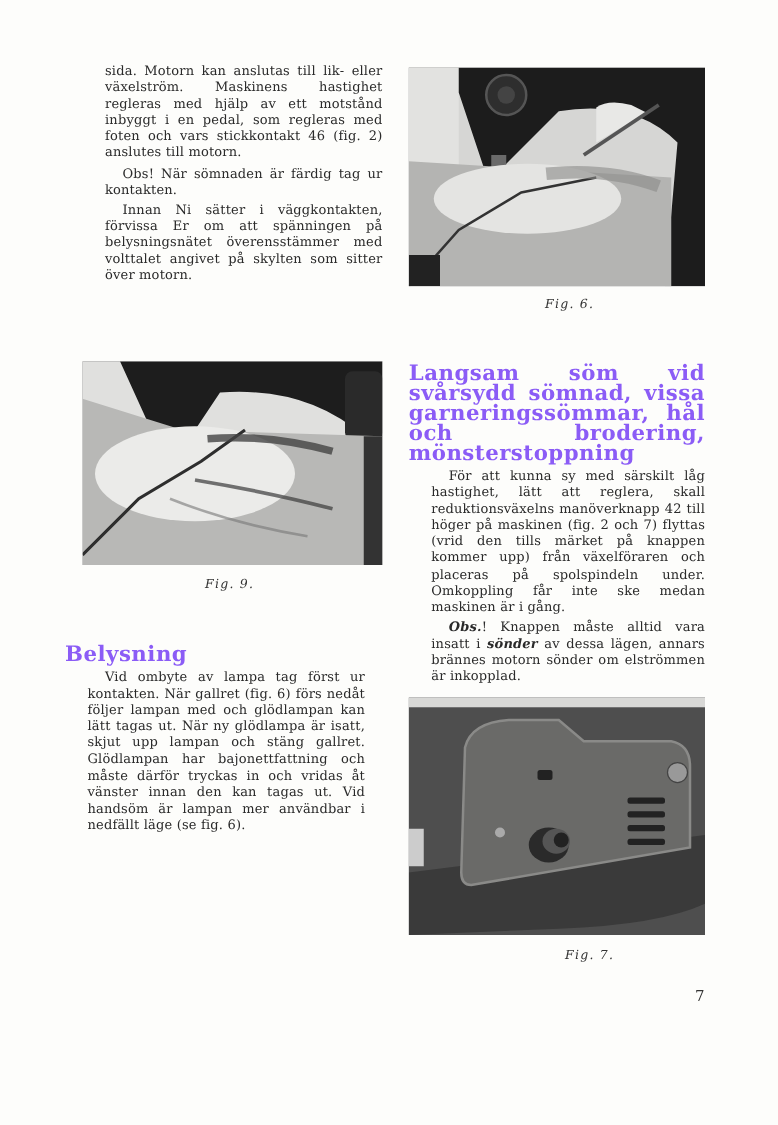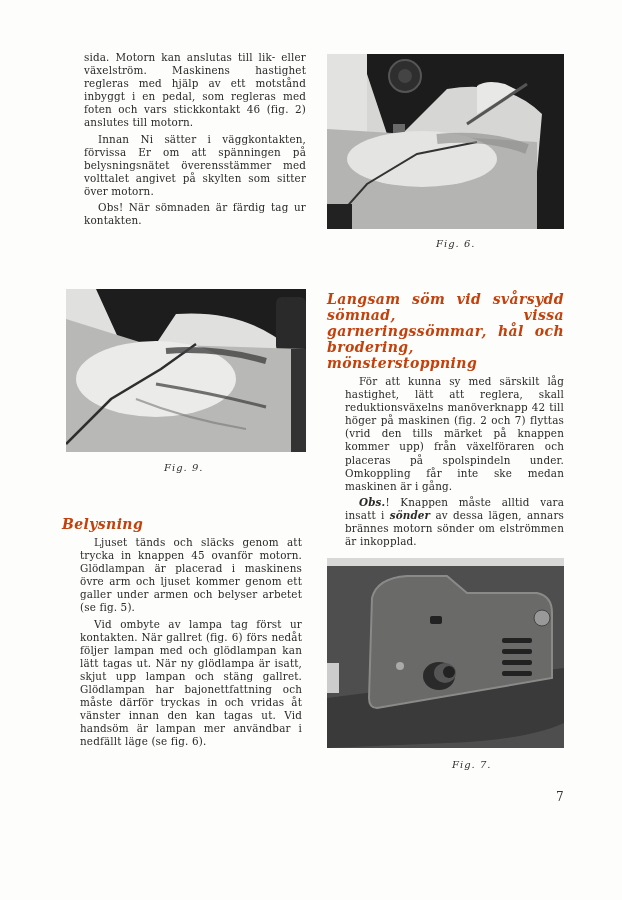--- a/index.html
+++ b/index.html
@@ -3,36 +3,36 @@
 <meta charset="utf-8">
 <style>
   html,body{margin:0;padding:0;}
   body{width:622px;height:900px;background:#fdfdfb;position:relative;overflow:hidden;
        font-family:"DejaVu Serif","Liberation Serif",serif;color:#2a2a2a;}
   .col{position:absolute;font-size:10.4px;line-height:13.1px;text-align:justify;letter-spacing:0.15px;}
   .col p{margin:0 0 3px 18px;text-indent:14px;}
   .col p.noindent{text-indent:0;}
   .left-top{left:66px;top:51px;width:240px;}
   .right-mid{left:327px;top:291px;width:237px;}
-  .left-bot{left:62px;top:516px;width:240px;}
-  h2{font-family:"DejaVu Serif","Liberation Serif",serif;font-style:italic;font-weight:bold;
-     font-size:14px;line-height:16px;margin:0 0 4px 0;text-align:justify;letter-spacing:0.4px;color:#c2410c;}
+  .left-bot{left:52px;top:516px;width:240px;}
+  h2{font-family:"DejaVu Serif","Liberation Serif",serif;font-weight:bold;
+     font-size:17px;line-height:16px;margin:0 0 4px 0;text-align:justify;letter-spacing:0.4px;color:#8b5cf6;}
   .fig{position:absolute;overflow:hidden;background:#999;}
   .fig svg{display:block;width:100%;height:100%;}
   .cap{position:absolute;font-style:italic;font-size:10px;letter-spacing:1px;color:#333;}
   .pagenum{position:absolute;left:556px;top:790px;font-size:12px;color:#333;}
   em{font-style:italic;font-weight:bold;}
 </style>
 </head>
 <body>
 
 <div class="col left-top">
   <p class="noindent">sida. Motorn kan anslutas till lik- eller växelström. Maskinens hastighet regleras med hjälp av ett motstånd inbyggt i en pedal, som regleras med foten och vars stickkontakt 46 (fig. 2) anslutes till motorn.</p>
+  <p>Obs! När sömnaden är färdig tag ur kontakten.</p>
   <p>Innan Ni sätter i väggkontakten, förvissa Er om att spänningen på belysningsnätet överensstämmer med volttalet angivet på skylten som sitter över motorn.</p>
-  <p>Obs! När sömnaden är färdig tag ur kontakten.</p>
 </div>
 
 <div class="fig" style="left:327px;top:54px;width:237px;height:175px;">
   <svg viewBox="0 0 237 175" preserveAspectRatio="none">
     <rect width="237" height="175" fill="#d6d6d4"></rect>
     <rect x="0" y="0" width="40" height="90" fill="#e2e2e0"></rect>
     <path d="M40 0 L237 0 L237 175 L205 175 L215 60 Q180 25 120 35 L75 80 L60 80 L40 20Z" fill="#1c1c1c"></path>
     <circle cx="78" cy="22" r="16" fill="#2e2e2e" stroke="#555" stroke-width="2"></circle>
     <circle cx="78" cy="22" r="7" fill="#444"></circle>
     <path d="M150 32 Q160 25 178 30 L190 36 L150 60Z" fill="#e8e8e6"></path>
@@ -65,21 +65,20 @@
 <div class="cap" style="left:164px;top:462px;">Fig. 9.</div>
 
 <div class="col right-mid">
   <h2>Langsam söm vid svårsydd sömnad, vissa garneringssömmar, hål och brodering, mönsterstoppning</h2>
   <p>För att kunna sy med särskilt låg hastighet, lätt att reglera, skall reduktionsväxelns manöverknapp 42 till höger på maskinen (fig. 2 och 7) flyttas (vrid den tills märket på knappen kommer upp) från växelföraren och placeras på spolspindeln under. Omkoppling får inte ske medan maskinen är i gång.</p>
   <p><em>Obs.</em><span>! Knappen måste alltid vara insatt i </span><em>sönder</em><span> av dessa lägen, annars brännes motorn sönder om elströmmen är inkopplad.</span></p>
 </div>
 
 <div class="col left-bot">
   <h2>Belysning</h2>
-  <p>Ljuset tänds och släcks genom att trycka in knappen 45 ovanför motorn. Glödlampan är placerad i maskinens övre arm och ljuset kommer genom ett galler under armen och belyser arbetet (se fig. 5).</p>
   <p>Vid ombyte av lampa tag först ur kontakten. När gallret (fig. 6) förs nedåt följer lampan med och glödlampan kan lätt tagas ut. När ny glödlampa är isatt, skjut upp lampan och stäng gallret. Glödlampan har bajonettfattning och måste därför tryckas in och vridas åt vänster innan den kan tagas ut. Vid handsöm är lampan mer användbar i nedfällt läge (se fig. 6).</p>
 </div>
 
 <div class="fig" style="left:327px;top:558px;width:237px;height:190px;">
   <svg viewBox="0 0 237 190" preserveAspectRatio="none">
     <rect width="237" height="190" fill="#5a5a5a"></rect>
     <rect x="0" y="0" width="237" height="8" fill="#d8d8d6"></rect>
     <path d="M0 8 L237 8 L237 190 L0 190Z" fill="#4e4e4e"></path>
     <path d="M0 140 L237 110 L237 165 Q200 182 120 185 L0 190Z" fill="#3a3a3a"></path>
     <path d="M45 40 Q50 20 80 18 L120 18 L140 35 L210 35 Q225 38 225 55 L225 120 L50 150 Q42 150 42 140Z" fill="#6a6a68" stroke="#8a8a88" stroke-width="2"></path>

